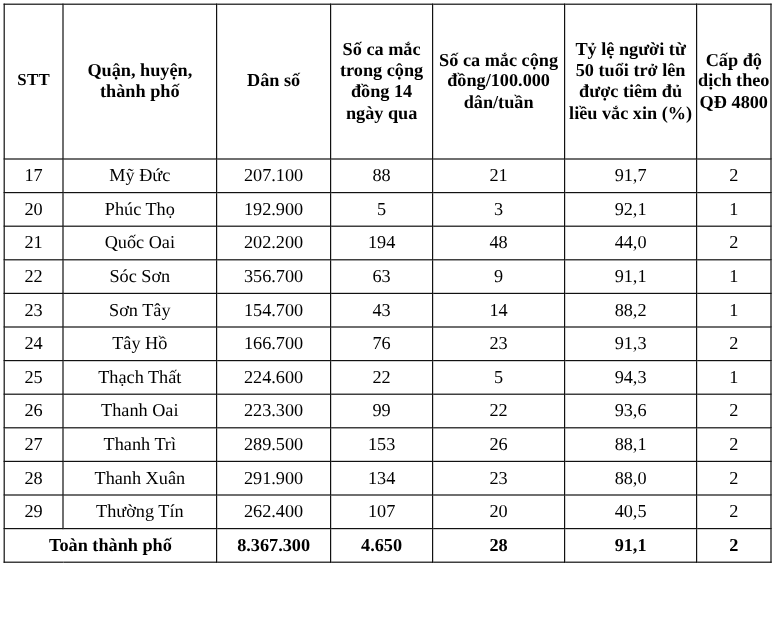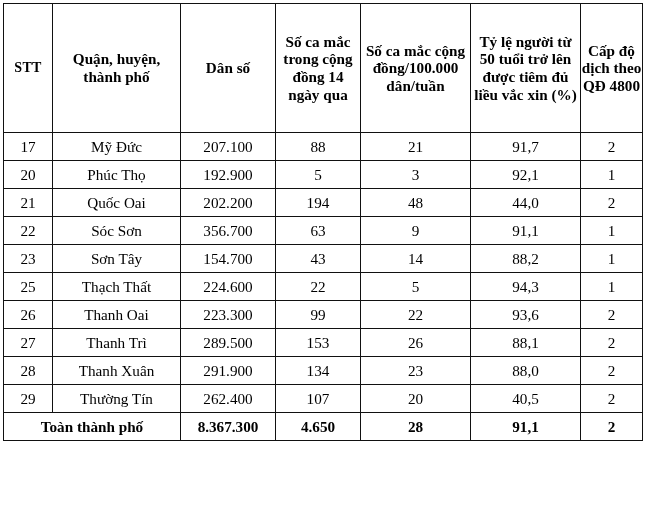--- a/index.html
+++ b/index.html
@@ -133,20 +133,29 @@
         <tr>
           <td class="cell-stt">23</td>
           <td class="cell-name">Sơn Tây</td>
           <td>154.700</td>
           <td>43</td>
           <td>14</td>
           <td>88,2</td>
           <td>1</td>
         </tr>
         <tr>
+          <td class="cell-stt">24</td>
+          <td class="cell-name">Tây Hồ</td>
+          <td>166.700</td>
+          <td>76</td>
+          <td>23</td>
+          <td>91,3</td>
+          <td>2</td>
+        </tr>
+        <tr>
           <td class="cell-stt">25</td>
           <td class="cell-name">Thạch Thất</td>
           <td>224.600</td>
           <td>22</td>
           <td>5</td>
           <td>94,3</td>
           <td>1</td>
         </tr>
         <tr>
           <td class="cell-stt">26</td>

